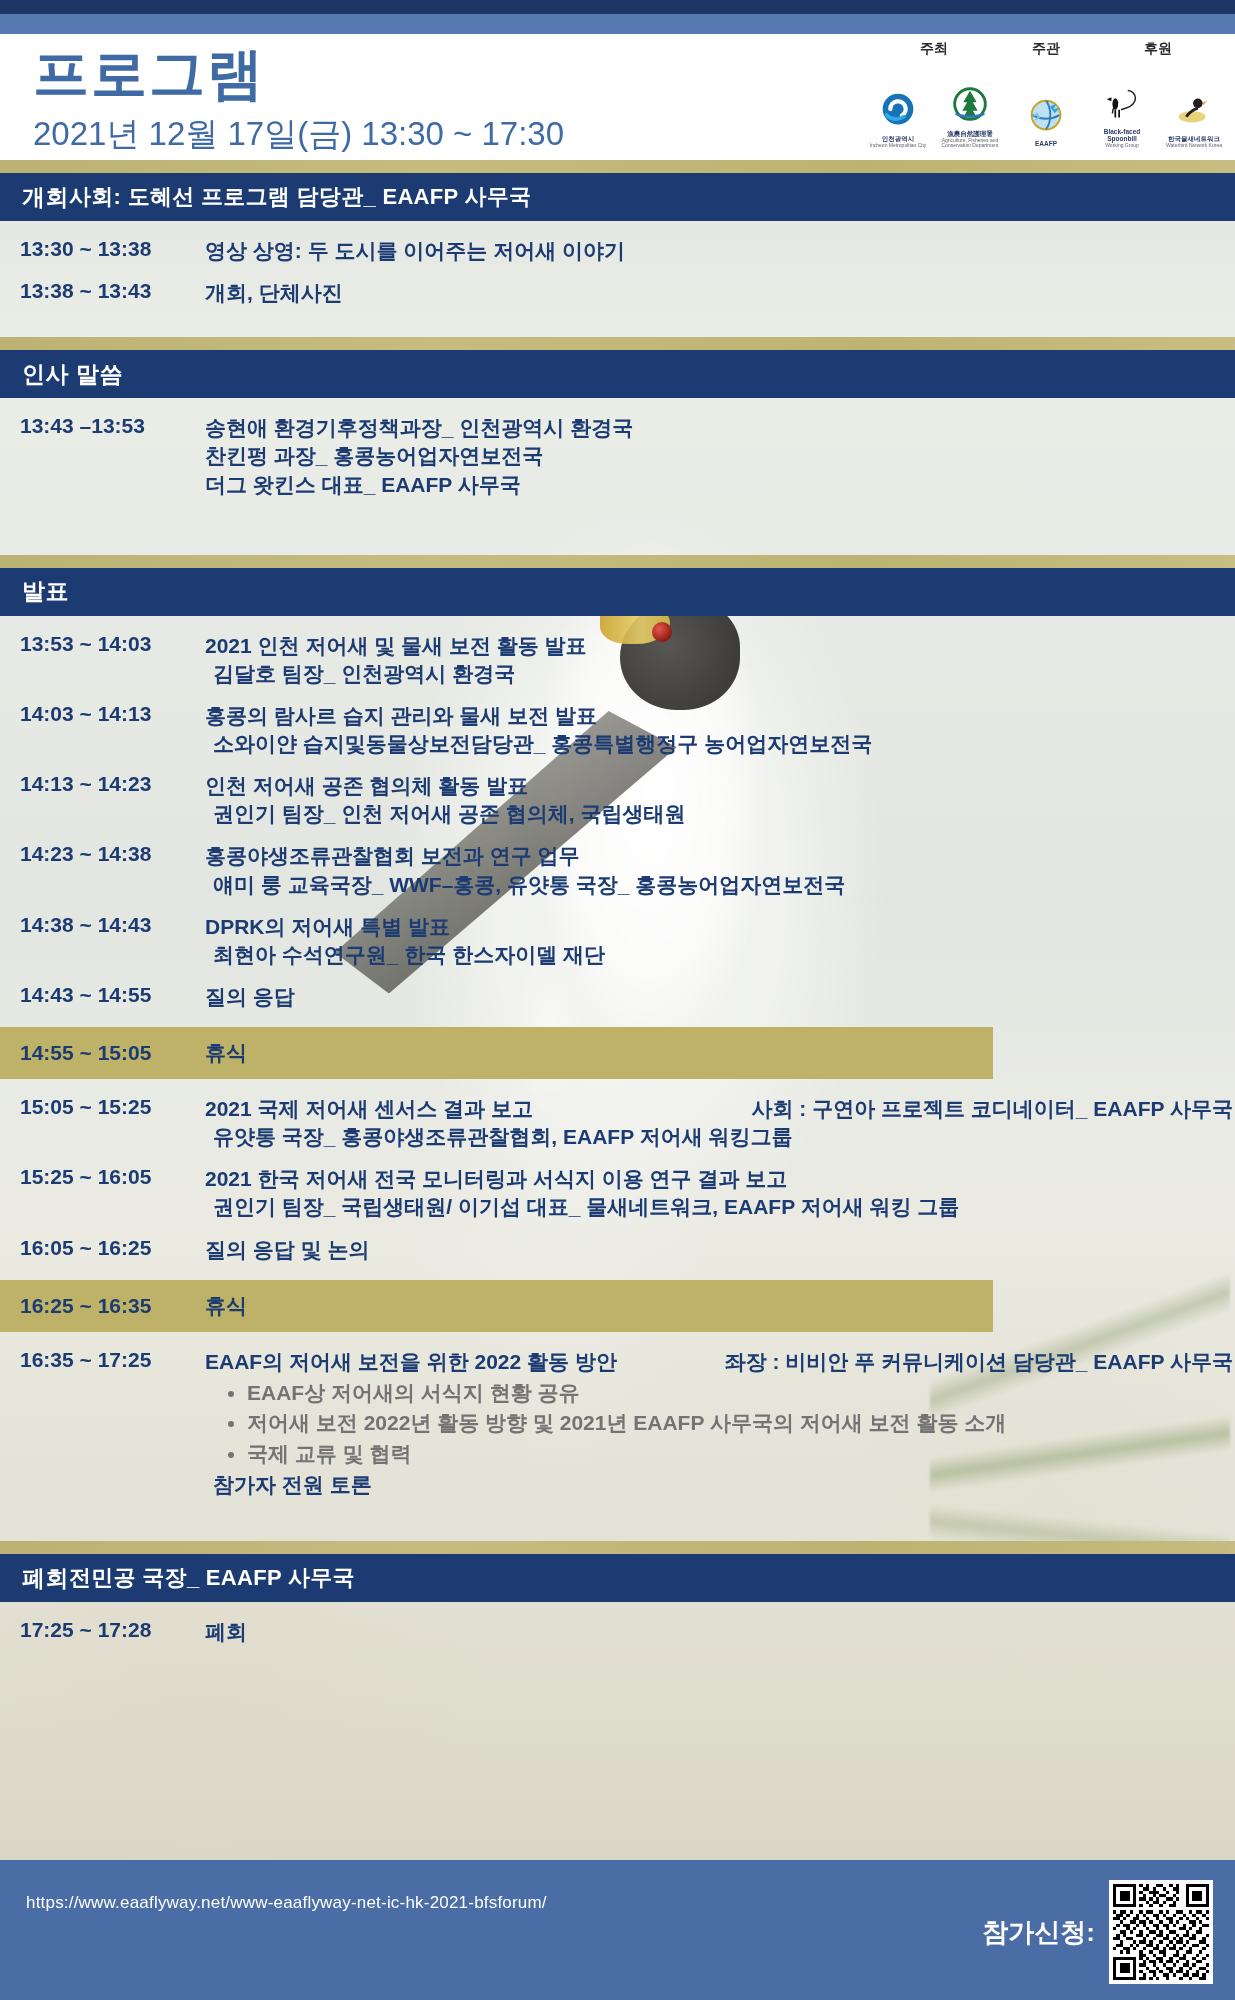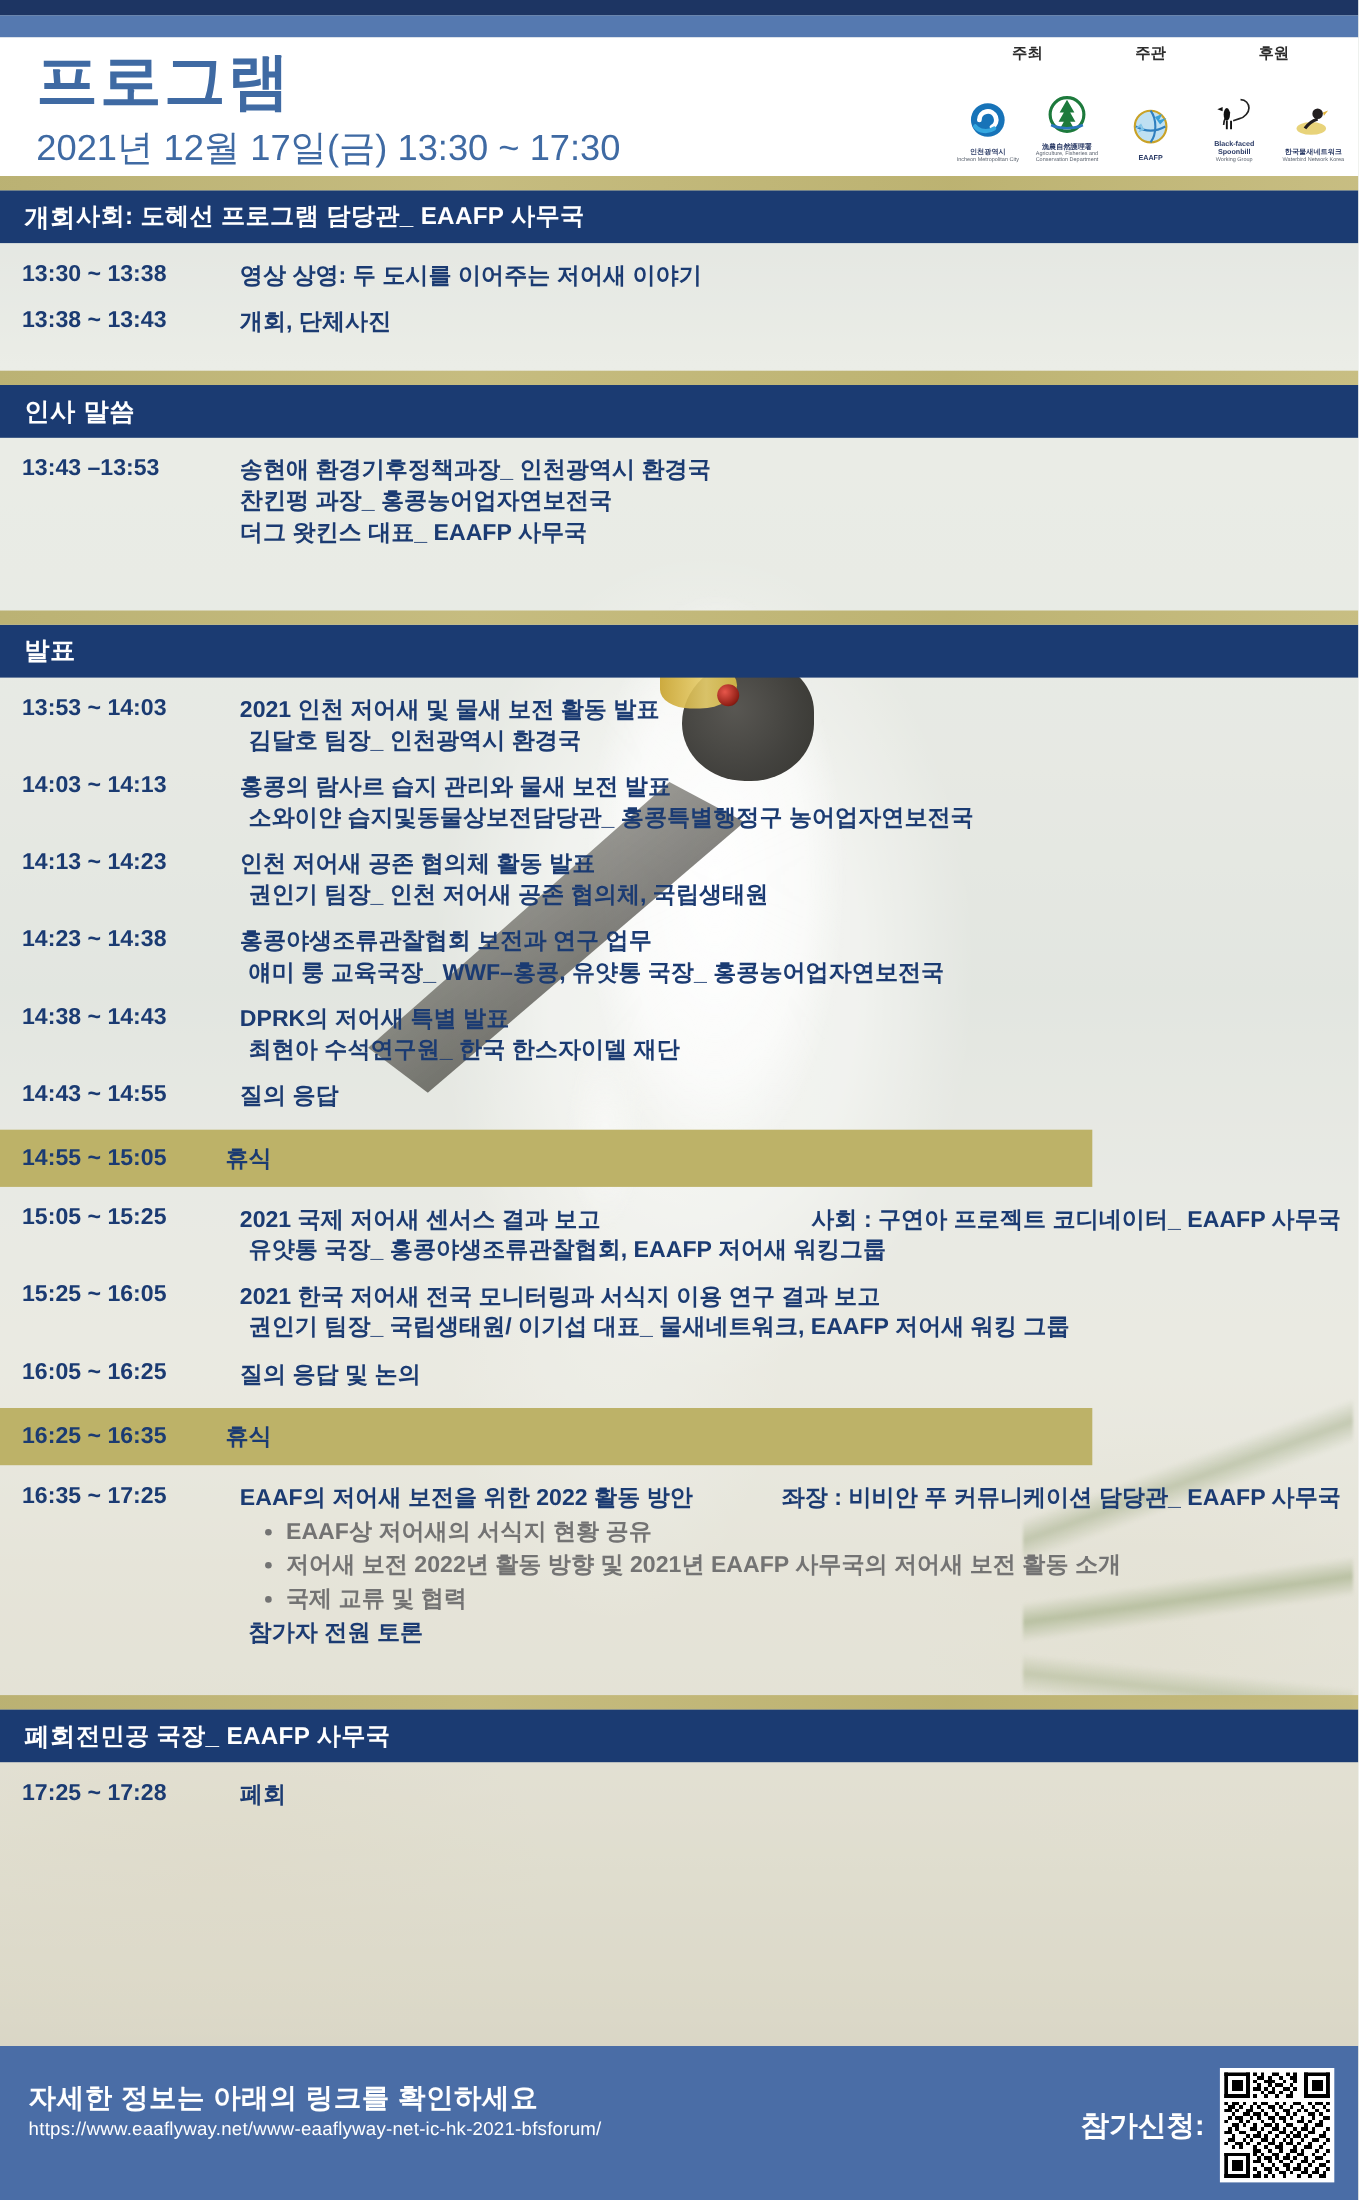--- a/index.html
+++ b/index.html
@@ -162,21 +162,21 @@
     padding:7px 0 7px 0;
     box-sizing:border-box;
   }
   .row.pad-top{padding-top:16px;}
   .row.pad-bot{padding-bottom:16px;}
   .row .time{
     width:205px; flex:0 0 205px;
     padding-left:20px; box-sizing:border-box;
     color:#1b3b72; font-size:21px; font-weight:bold; white-space:nowrap;
   }
-  .row .body{flex:1 1 auto; padding-right:16px;margin-left:13px;}
+  .row .body{flex:1 1 auto; padding-right:2px;}
   .line{
     color:#1b3b72; font-size:21px; font-weight:bold; line-height:1.34;
   }
   .line.sub{padding-left:8px;}
   .line-flex{display:flex; justify-content:space-between; align-items:baseline; gap:14px;}
   .chair-inline{
     color:#1b3b72; font-size:21px; font-weight:bold; white-space:nowrap;
   }
   ul.bullets{margin:2px 0 2px 0; padding-left:42px;}
   ul.bullets li{
@@ -482,21 +482,20 @@
         <div class="body">
           <div class="line">폐회</div>
         </div>
       </div>
     </div>
 
   </div>
 
   <div class="footer">
     <div class="footer-left">
-      <div class="footer-head">자세한 정보는 아래의 링크를 확인하세요</div>
       <div class="footer-url">https://www.eaaflyway.net/www-eaaflyway-net-ic-hk-2021-bfsforum/</div>
     </div>
     <div class="footer-right">
       <div class="apply-label">참가신청:</div>
       <div class="qr">
         <svg width="96" height="96" viewBox="0 0 29 29" shape-rendering="crispEdges">
           <rect width="29" height="29" fill="#fff"></rect>
           <g fill="#000">
             <rect x="0" y="0" width="7" height="1"></rect>
               <rect x="0" y="6" width="7" height="1"></rect>

